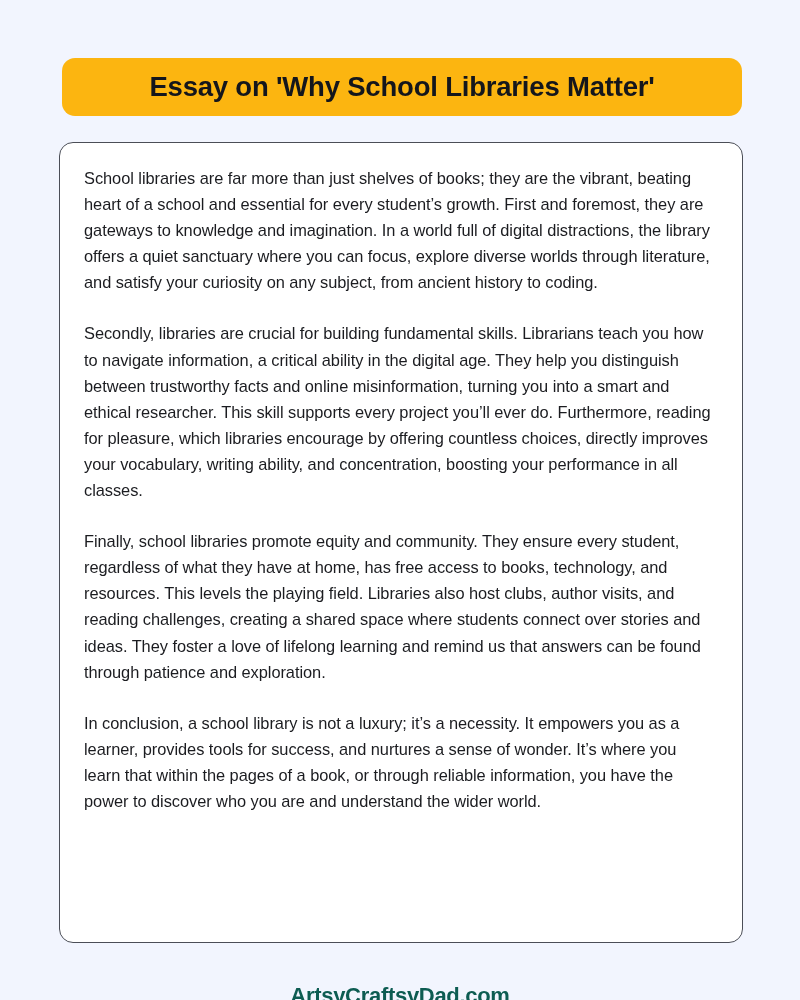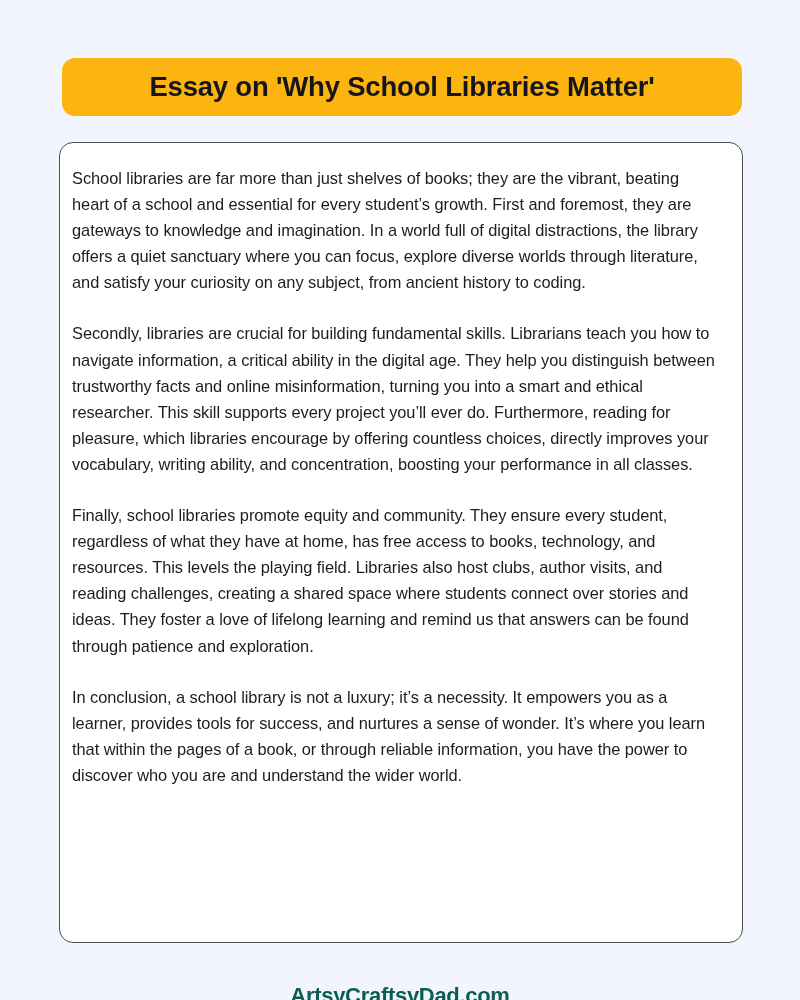--- a/index.html
+++ b/index.html
@@ -44,21 +44,21 @@
   .essay-card {
     position: absolute;
     left: 59px;
     top: 142px;
     width: 684px;
     height: 801px;
     background: #ffffff;
     border: 1.6px solid #4b4e57;
     border-radius: 14px;
     box-sizing: border-box;
-    padding: 22px 26px 20px 12px;
+    padding: 22px 26px 20px 24px;
     overflow: hidden;
   }
   .essay-body {
     padding: 0 0 0 0;
   }
   .essay-body p {
     margin: 0 0 25px 0;
     font-size: 16.4px;
     line-height: 26.1px;
     color: #1b1c20;

